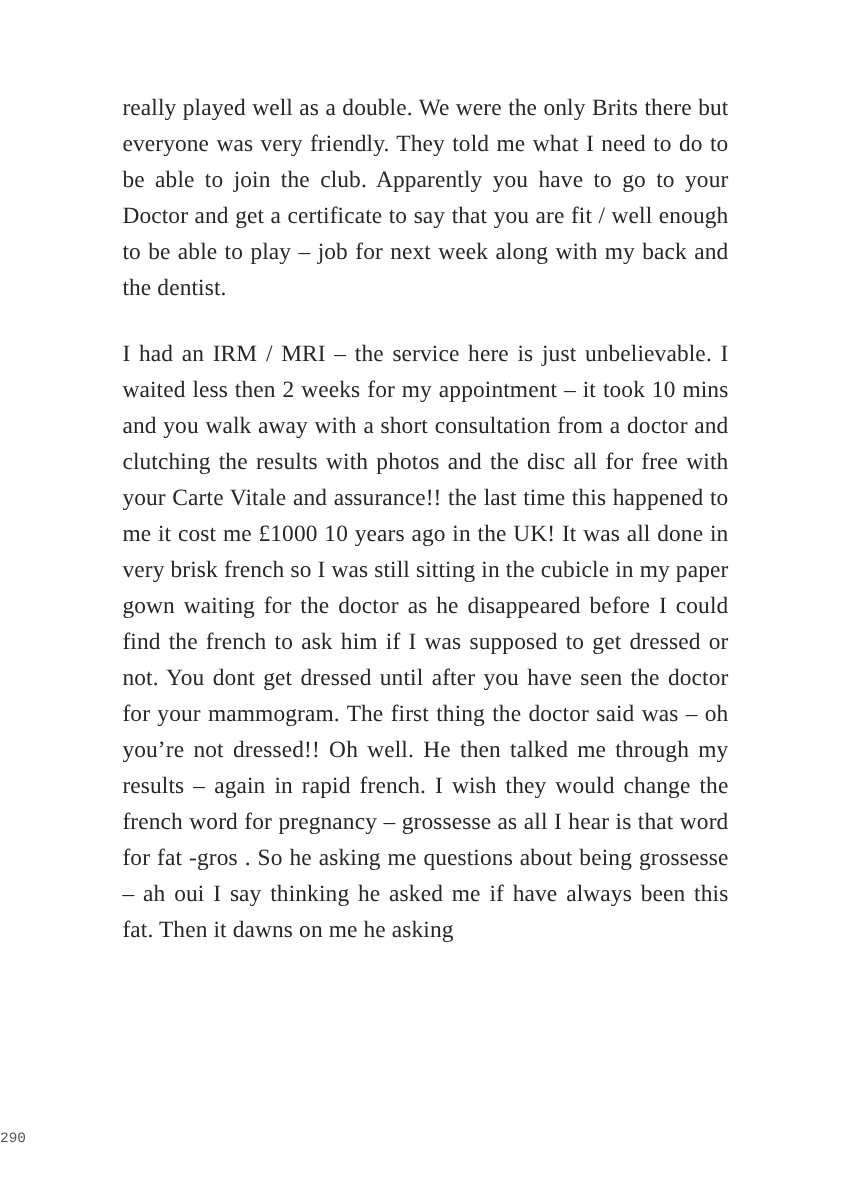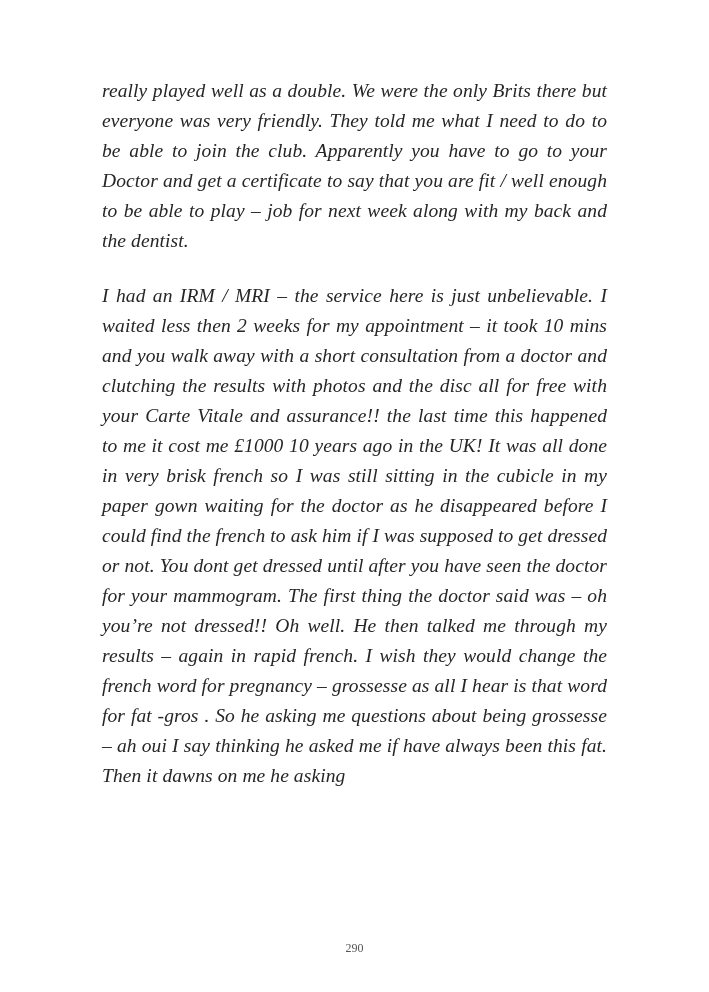--- a/index.html
+++ b/index.html
@@ -20,31 +20,29 @@
       background: #ffffff;
       padding: 76px 102px 0 102px;
     }
     .para {
       margin: 0 0 25px 0;
       font-size: 19.5px;
       line-height: 30px;
       color: #262626;
       text-align: justify;
       letter-spacing: 0.1px;
-      font-style: italic;
     }
     .page-number {
       position: absolute;
       left: 0;
       right: 0;
       bottom: 36px;
-      text-align: center;
       font-size: 12px;
       color: #555555;
-      font-family: Liberation Serif, serif;
+      font-family: Liberation Mono, monospace;
     }
   </style>
 </head>
 <body>
 
 <div class="page">
   <p class="para">really played well as a double. We were the only Brits there but everyone was very friendly. They told me what I need to do to be able to join the club. Apparently you have to go to your Doctor and get a certificate to say that you are fit / well enough to be able to play – job for next week along with my back and the dentist.</p>
   <p class="para">I had an IRM / MRI – the service here is just unbelievable. I waited less then 2 weeks for my appointment – it took 10 mins and you walk away with a short consultation from a doctor and clutching the results with photos and the disc all for free with your Carte Vitale and assurance!! the last time this happened to me it cost me £1000 10 years ago in the UK! It was all done in very brisk french so I was still sitting in the cubicle in my paper gown waiting for the doctor as he disappeared before I could find the french to ask him if I was supposed to get dressed or not. You dont get dressed until after you have seen the doctor for your mammogram. The first thing the doctor said was – oh you’re not dressed!! Oh well. He then talked me through my results – again in rapid french. I wish they would change the french word for pregnancy – grossesse as all I hear is that word for fat -gros . So he asking me questions about being grossesse – ah oui I say thinking he asked me if have always been this fat. Then it dawns on me he asking</p>
   <div class="page-number">290</div>
 </div>

